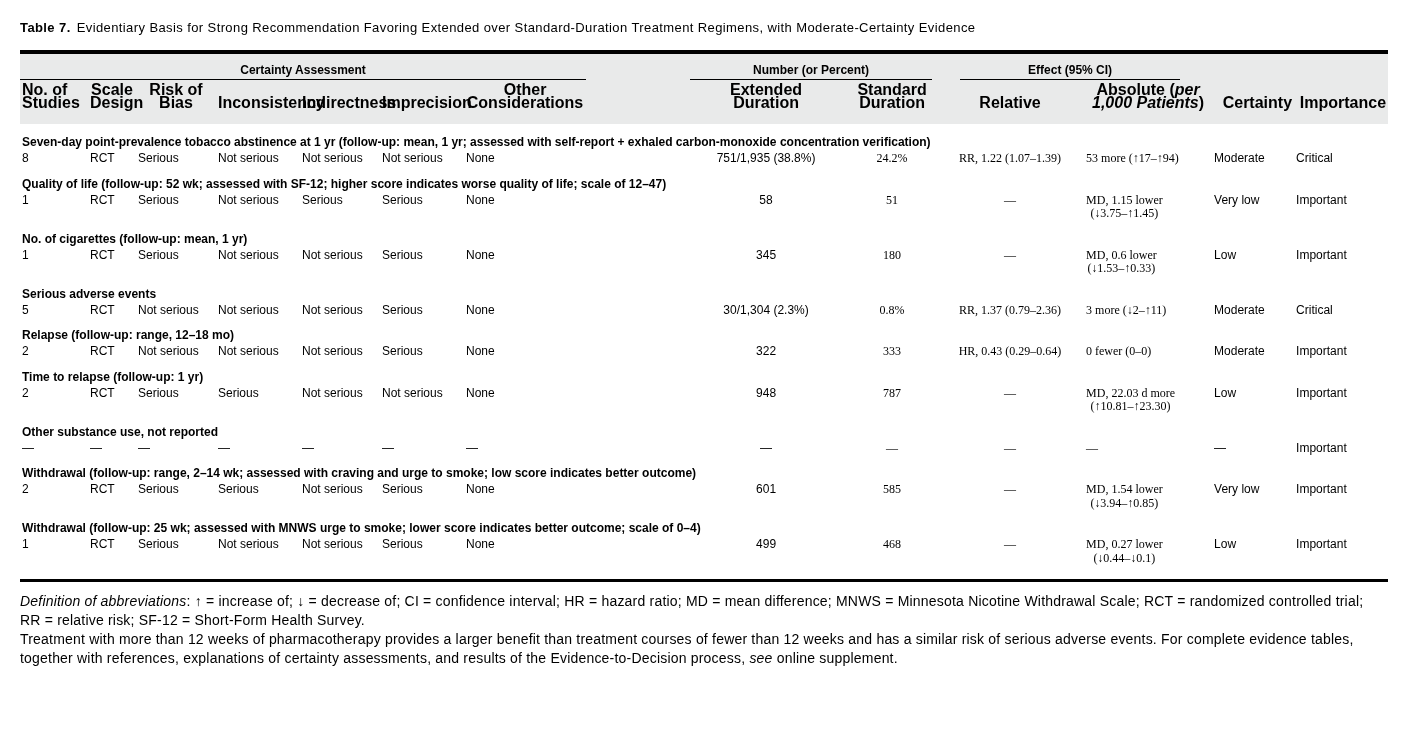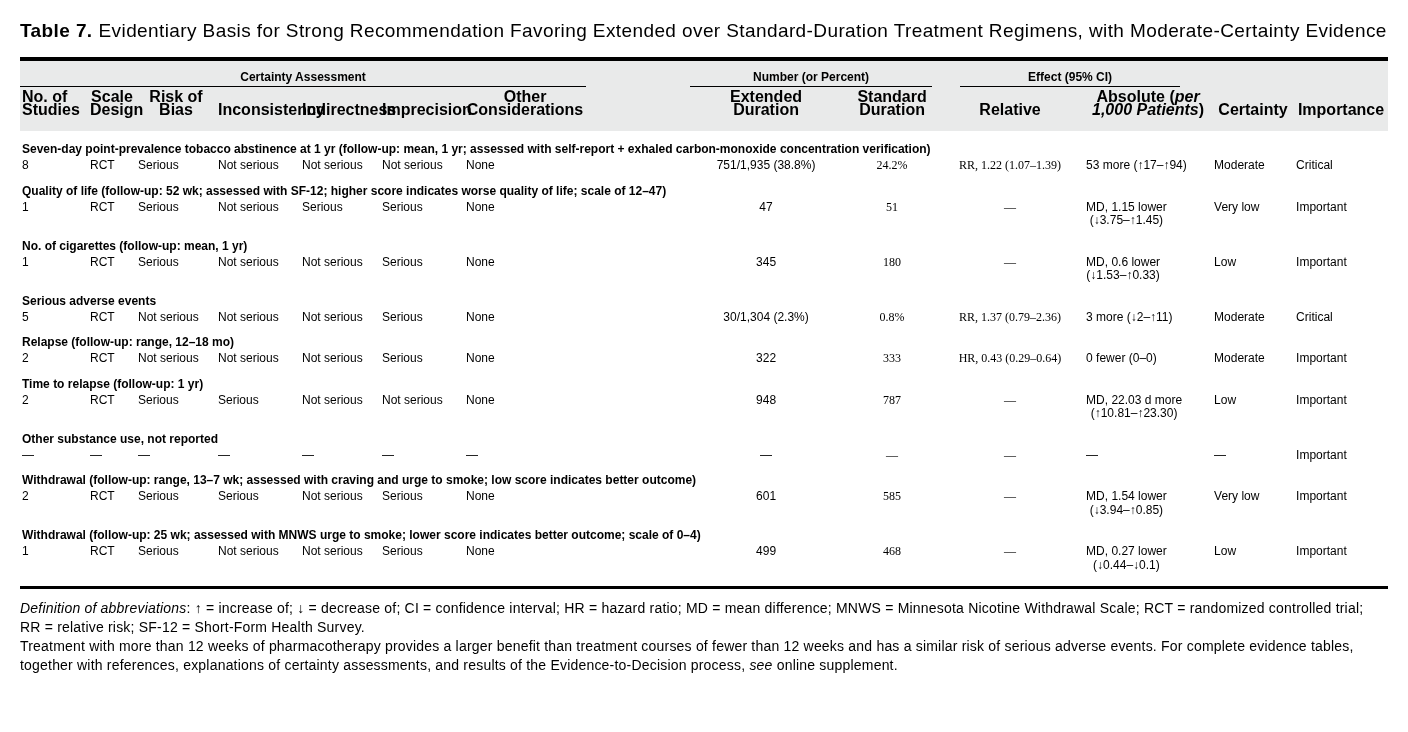--- a/index.html
+++ b/index.html
@@ -3,21 +3,21 @@
 <meta charset="utf-8">
 <style>
   * { box-sizing: border-box; }
   html, body { margin: 0; padding: 0; }
   body {
     width: 1408px; height: 732px;
     background: #ffffff; color: #000000;
     font-family: "Liberation Sans", "DejaVu Sans", sans-serif;
     overflow: hidden;
   }
-  .title { margin: 20px 0 0 20px; font-size: 19px; letter-spacing: .4px; }
+  .title { margin: 20px 0 0 20px; font-size: 13px; letter-spacing: .4px; }
   .title .tb { font-weight: 700; margin-right: 6px; }
 
   table {
     margin: 15px 0 0 20px; width: 1368px;
     table-layout: fixed; border-collapse: collapse;
     border-top: 4px solid #000; border-bottom: 3.5px solid #000;
   }
   thead { background: #e9eaea; padding-left: 26px; }
   .group-row th { padding: 9px 0 0; vertical-align: top; font-size: 12px; }
   .gline { border-bottom: 1.5px solid #000; padding-bottom: 2px; font-weight: 700; text-align: center; }
@@ -33,22 +33,22 @@
 
   tbody td {
     font-size: 12px; line-height: 13.5px; vertical-align: top;
     padding: 2.5px 2px 0 2px; white-space: pre-line;
   }
   tr.sec td { font-weight: 700; padding: 12px 0 0 2px; white-space: normal; }
   tr.last td { padding-bottom: 14px; }
 
   th.c8, td.c8 { padding-left: 100px; text-align: center; }
   td.c9, td.c10 { text-align: center; font-family: Liberation Serif, serif; }
-  th.c12, th.c13 { text-align: center; }
-  .abs { display: inline-block; text-align: center; white-space: pre-line; }
+  th.c12, th.c13 { text-align: right; }
+  .abs { display: inline-block; text-align: center; white-space: pre-line; font-family: Liberation Serif, serif; }
   .i { font-style: italic; }
 
   .foot { margin: 10px 0 0 20px; width: 1368px; font-size: 14px; line-height: 19px; letter-spacing: .2px; }
   .foot p { margin: 0; }
 </style>
 </head>
 <body>
 
 <div>
 
@@ -129,21 +129,21 @@
           <td colspan="13">Quality of life (follow-up: 52 wk; assessed with SF-12; higher score indicates worse quality of life; scale of 12–47)</td>
         </tr>
       <tr class="data">
         <td class="c1">1</td>
         <td class="c2">RCT</td>
         <td class="c3">Serious</td>
         <td class="c4">Not serious</td>
         <td class="c5">Serious</td>
         <td class="c6">Serious</td>
         <td class="c7">None</td>
-        <td class="c8">47</td>
+        <td class="c8">58</td>
         <td class="c9">51</td>
         <td class="c10">—</td>
         <td class="c11"><span class="abs">MD, 1.15 lower
 (↓3.75–↑1.45)</span></td>
         <td class="c12">Very low</td>
         <td class="c13">Important</td>
       </tr>
 
       <tr class="sec">
           <td colspan="13">No. of cigarettes (follow-up: mean, 1 yr)</td>
@@ -236,21 +236,21 @@
         <td class="c7">—</td>
         <td class="c8">—</td>
         <td class="c9">—</td>
         <td class="c10">—</td>
         <td class="c11"><span class="abs">—</span></td>
         <td class="c12">—</td>
         <td class="c13">Important</td>
       </tr>
 
       <tr class="sec">
-          <td colspan="13">Withdrawal (follow-up: range, 13–7 wk; assessed with craving and urge to smoke; low score indicates better outcome)</td>
+          <td colspan="13">Withdrawal (follow-up: range, 2–14 wk; assessed with craving and urge to smoke; low score indicates better outcome)</td>
         </tr>
       <tr class="data">
         <td class="c1">2</td>
         <td class="c2">RCT</td>
         <td class="c3">Serious</td>
         <td class="c4">Serious</td>
         <td class="c5">Not serious</td>
         <td class="c6">Serious</td>
         <td class="c7">None</td>
         <td class="c8">601</td>

